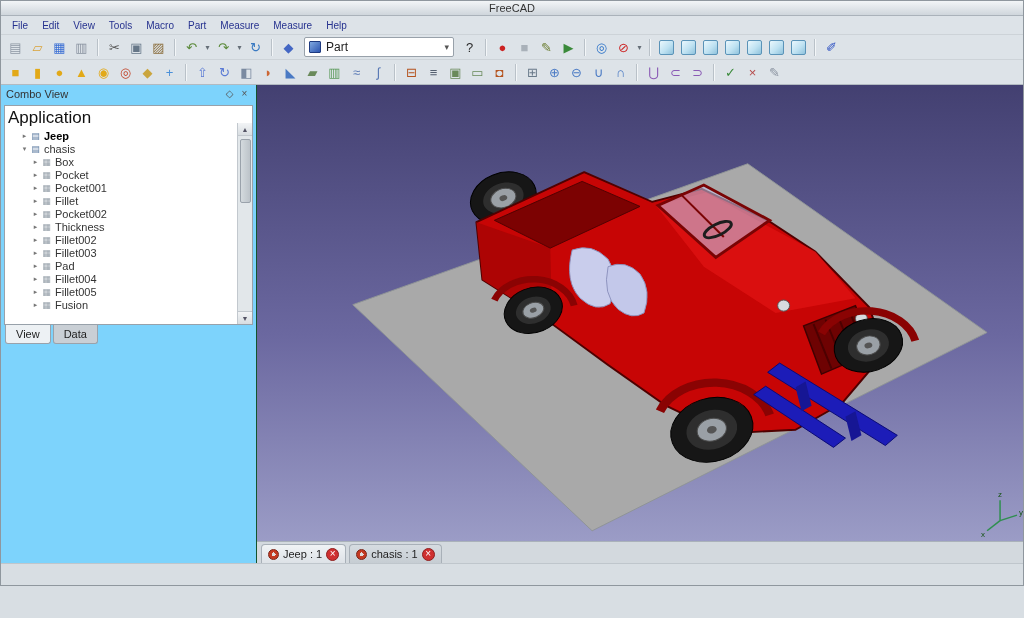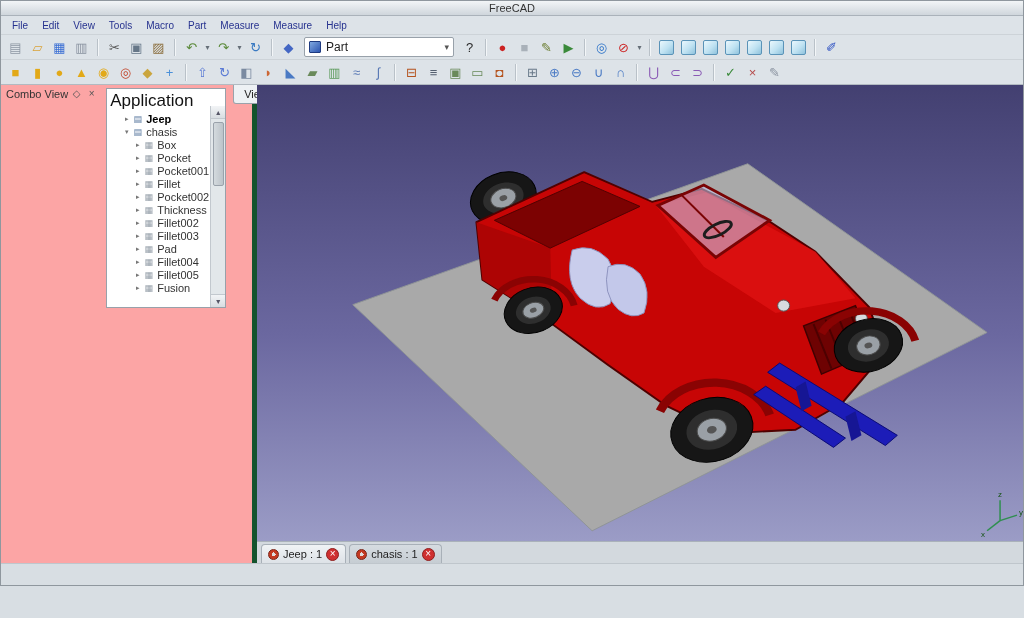--- a/index.html
+++ b/index.html
@@ -18,21 +18,21 @@
   .icon{width:21px;height:21px;display:inline-flex;align-items:center;justify-content:center;font-size:13px;border-radius:2px;flex:none;}
   .icon.small{width:9px;font-size:8px;}
   .icon.cube{width:15px;height:15px;margin:0 3px;background:linear-gradient(135deg,#eaf7fd 0%,#bfe2f2 55%,#8fc2dc 100%);border:1px solid #5a93b8;border-radius:2px;}
   .tsep{width:2px;height:17px;border-left:1px solid #b9c1c8;border-right:1px solid #f3f6f8;margin:0 4px;flex:none;}
   .wb{display:inline-flex;align-items:center;height:20px;width:150px;background:#fff;border:1px solid #98a1aa;border-radius:2px;margin:0 4px;padding:0 4px;gap:5px;flex:none;}
   .wb-cube{width:12px;height:12px;background:linear-gradient(135deg,#7fa8e0,#2c55b0);border:1px solid #1d3a80;border-radius:1px;flex:none;}
   .wb-label{flex:1;font-size:12px;color:#222;}
   .wb-arrow{font-size:9px;color:#555;}
 
   .main{flex:1;display:flex;min-height:0;}
-  .left-panel{width:256px;background:#fca5a5;border-right:5px solid #14532d;display:flex;flex-direction:row;flex:none;}
+  .left-panel{width:256px;background:#7dd3fc;border-right:1px solid #14532d;display:flex;flex-direction:column;flex:none;}
   .combo-header{height:17px;display:flex;align-items:center;padding:0 5px;font-size:11px;color:#333;flex:none;}
   .combo-header .spacer{flex:1;}
   .chbtn{width:13px;height:13px;display:inline-flex;align-items:center;justify-content:center;font-size:10px;color:#555;margin-left:2px;}
   .panel-tabs{display:flex;align-items:flex-end;padding-left:4px;height:21px;border-bottom:1px solid #9aa2ab;flex:none;}
   .ptab{height:19px;display:flex;align-items:center;padding:0 10px;font-size:11px;border:1px solid #9aa2ab;border-bottom:none;border-radius:3px 3px 0 0;background:#c9cfd5;margin-right:2px;margin-bottom:-1px;}
   .ptab.active{background:#edf1f4;}
 
   .tree-box{margin:3px 3px 0 3px;background:#fff;border:1px solid #98a1aa;height:220px;position:relative;overflow:hidden;flex:none;}
   .col-header{height:17px;background:linear-gradient(#f4f6f8,#dde2e6);border-bottom:1px solid #c2c8ce;font-size:11px;display:flex;align-items:center;padding-left:4px;color:#333;}
   .tree-scroll{position:absolute;top:17px;right:0;bottom:0;width:15px;background:#e2e7ea;border-left:1px solid #c2c8ce;display:flex;flex-direction:column;align-items:center;}

